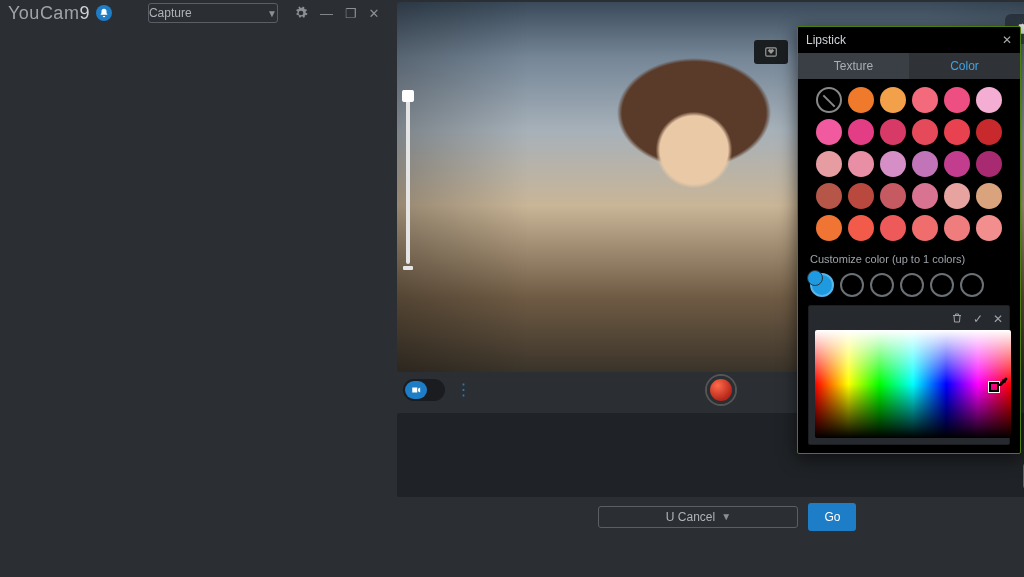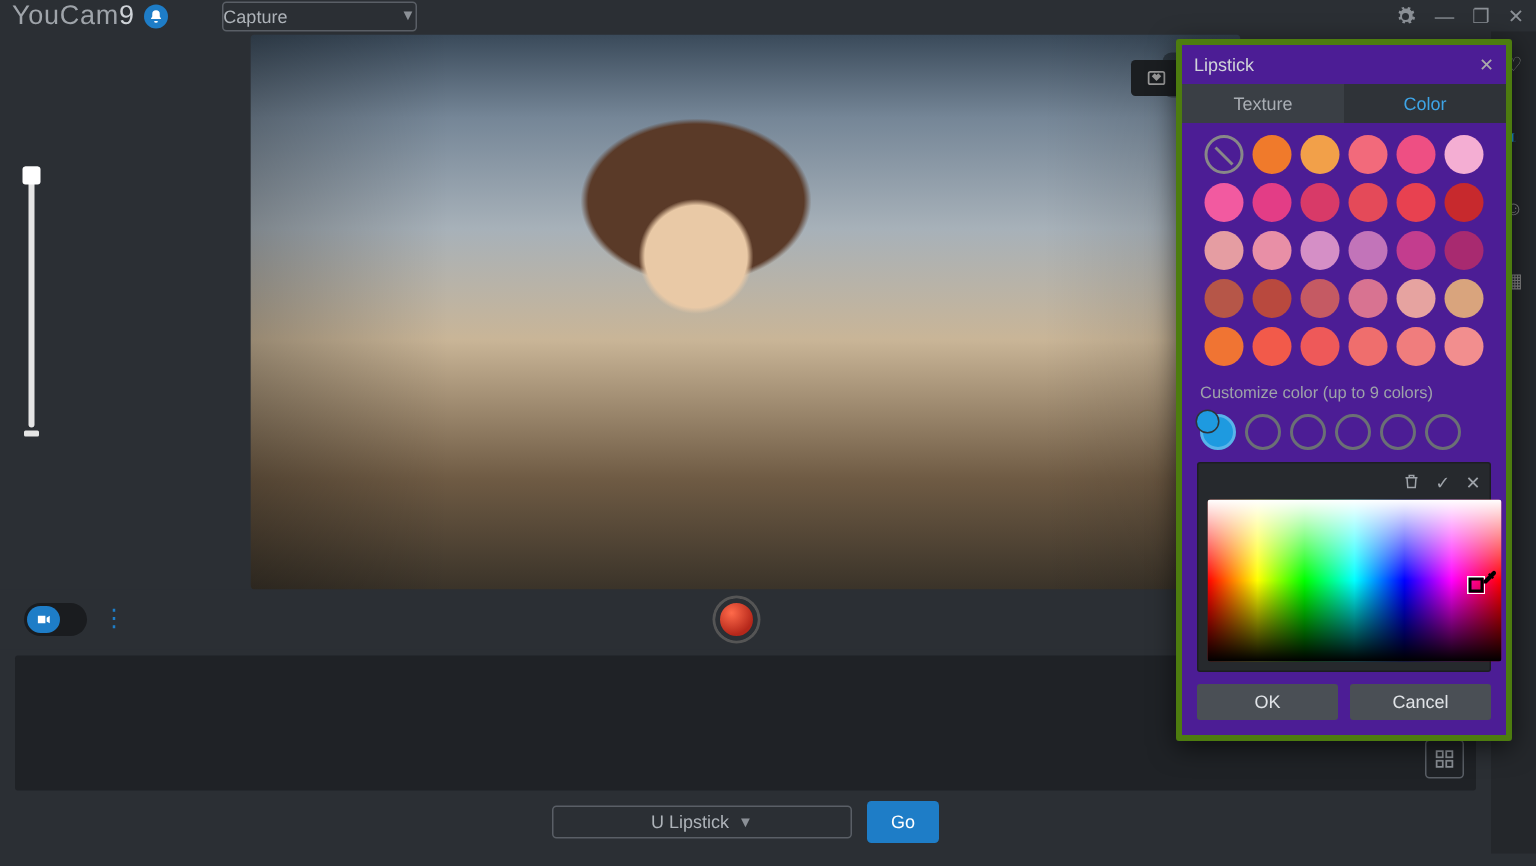--- a/index.html
+++ b/index.html
@@ -1,17 +1,17 @@
 <!DOCTYPE html>
 <html><head>
 <meta charset="utf-8">
 <style>
   html,body{margin:0;padding:0;width:1024px;height:577px;background:#2b2f34;font-family:Segoe UI,Arial,sans-serif;color:#ccc;overflow:hidden;font-size:13px}
   *{box-sizing:border-box}
-  .app{display:flex;flex-direction:column;width:1024px;height:536px;position:relative}
+  .app{display:flex;flex-direction:row;width:1024px;height:536px;position:relative}
   
   .topbar{height:26px;display:flex;align-items:center;padding:0 8px;gap:8px}
   .brand{font-size:18px;color:#9fa4aa;letter-spacing:0.5px}
   .brand .ver{color:#cfd3d8}
   .brand-bell{width:16px;height:16px;background:#1e7dc7;border-radius:50%;display:flex;align-items:center;justify-content:center;color:#fff;font-size:10px;margin-left:-2px}
   .mode-select{border:1px solid #5a5f66;border-radius:3px;height:20px;width:130px;display:flex;align-items:center;justify-content:space-between;gap:6px;color:#aeb3b9;font-size:12px;cursor:pointer;margin-left:28px}
   .spacer{flex:1}
   .win-icons{display:flex;gap:12px;align-items:center;color:#8b9096}
   .win-icons span{cursor:pointer}
   
@@ -42,21 +42,21 @@
   .grid-btn{width:26px;height:26px;border:1px solid #5a5f66;border-radius:3px;display:flex;align-items:center;justify-content:center;cursor:pointer}
   
   .bottombar{height:42px;display:flex;align-items:center;justify-content:center;gap:10px}
   .meeting-select{border:1px solid #5a5f66;border-radius:3px;height:22px;width:200px;display:flex;align-items:center;justify-content:center;gap:6px;font-size:12px;color:#aeb3b9;cursor:pointer}
   .go-btn{background:#1e7dc7;color:#fff;border-radius:3px;height:22px;padding:14px 16px;display:flex;align-items:center;font-size:12px;cursor:pointer}
   
   .right-sidebar{width:30px;background:#24272b;display:flex;flex-direction:column;align-items:center;padding-top:10px;gap:26px}
   .right-sidebar .sbtn{width:22px;height:22px;border-radius:3px;display:flex;align-items:center;justify-content:center;color:#888;cursor:pointer}
   .right-sidebar .sbtn.active{color:#1e9ae0}
   
-  .panel{position:absolute;top:26px;right:16px;width:224px;background:#4c1d95;border:4px solid #4d7c0f;border-radius:2px;box-shadow:0 4px 18px rgba(0,0,0,0.6);display:flex;flex-direction:column}
+  .panel{position:absolute;top:26px;right:3px;width:224px;background:#000000;border:1px solid #4d7c0f;border-radius:2px;box-shadow:0 4px 18px rgba(0,0,0,0.6);display:flex;flex-direction:column}
   .panel-head{display:flex;align-items:center;justify-content:space-between;padding:6px 8px;font-size:12px;color:#d0d4d9}
   .panel-close{cursor:pointer;color:#aaa}
   .tabs{display:flex}
   .tab{flex:1;text-align:center;padding:6px 0;font-size:12px;color:#a9aeb4;cursor:pointer;background:#3a3f45}
   .tab.active{color:#3ea4e6;background:#2f3338}
   .swatch-grid{padding:8px 10px;display:grid;grid-template-columns:repeat(6,26px);grid-auto-rows:26px;gap:6px;justify-content:center}
   .swatch{width:26px;height:26px;border-radius:50%;cursor:pointer}
   .swatch.none{background:#fff0;border:2px solid #888;position:relative}
   .swatch.none::after{content:"";position:absolute;left:3px;right:3px;top:50%;height:2px;background:#888;transform:rotate(45deg)}
   .section-label{font-size:11px;color:#9ea3a9;padding:4px 12px}
@@ -165,21 +165,21 @@
               <rect x="3" y="3" width="7" height="7"></rect>
               <rect x="14" y="3" width="7" height="7"></rect>
               <rect x="3" y="14" width="7" height="7"></rect>
               <rect x="14" y="14" width="7" height="7"></rect>
             </svg>
         </div>
       </div>
 
       <div class="bottombar">
         <div class="meeting-select">
-          <span>U Lipstick</span>
+          <span>U Cancel</span>
           <span class="chev">▼</span>
         </div>
         <div class="go-btn">
           <span>Go</span>
         </div>
       </div>
     </div>
 
     <div class="right-sidebar">
       <div class="sbtn">♡</div>
@@ -230,21 +230,21 @@
         <div class="swatch" style="background: rgb(216, 115, 145);"></div>
         <div class="swatch" style="background: rgb(230, 163, 160);"></div>
         <div class="swatch" style="background: rgb(217, 164, 125);"></div>
         <div class="swatch" style="background: rgb(240, 116, 51);"></div>
         <div class="swatch" style="background: rgb(242, 90, 74);"></div>
         <div class="swatch" style="background: rgb(238, 89, 89);"></div>
         <div class="swatch" style="background: rgb(239, 110, 109);"></div>
         <div class="swatch" style="background: rgb(240, 125, 125);"></div>
         <div class="swatch" style="background: rgb(242, 142, 142);"></div>
       </div>
-    <div class="section-label">Customize color (up to 9 colors)</div>
+    <div class="section-label">Customize color (up to 1 colors)</div>
     <div class="custom-row">
       <div class="custom-slot filled" style="background:#1e9ae0"></div>
       <div class="custom-slot"></div>
       <div class="custom-slot"></div>
       <div class="custom-slot"></div>
       <div class="custom-slot"></div>
       <div class="custom-slot"></div>
     </div>
     <div class="picker-box">
       <div class="picker-tools">
@@ -258,19 +258,15 @@
       </div>
       <div class="picker">
         <div class="picker-cursor"></div>
         <span class="eyedrop">
           <svg width="12" height="12" viewBox="0 0 24 24" fill="currentColor">
               <path d="M20 4a3 3 0 00-4 0l-3 3-1-1-2 2 1 1-7 7v4h4l7-7 1 1 2-2-1-1 3-3a3 3 0 000-4z"></path>
             </svg>
         </span>
       </div>
     </div>
-    <div class="panel-footer">
-      <div class="btn">OK</div>
-      <div class="btn">Cancel</div>
-    </div>
   </div>
 
 </div>
 
 </body></html>

